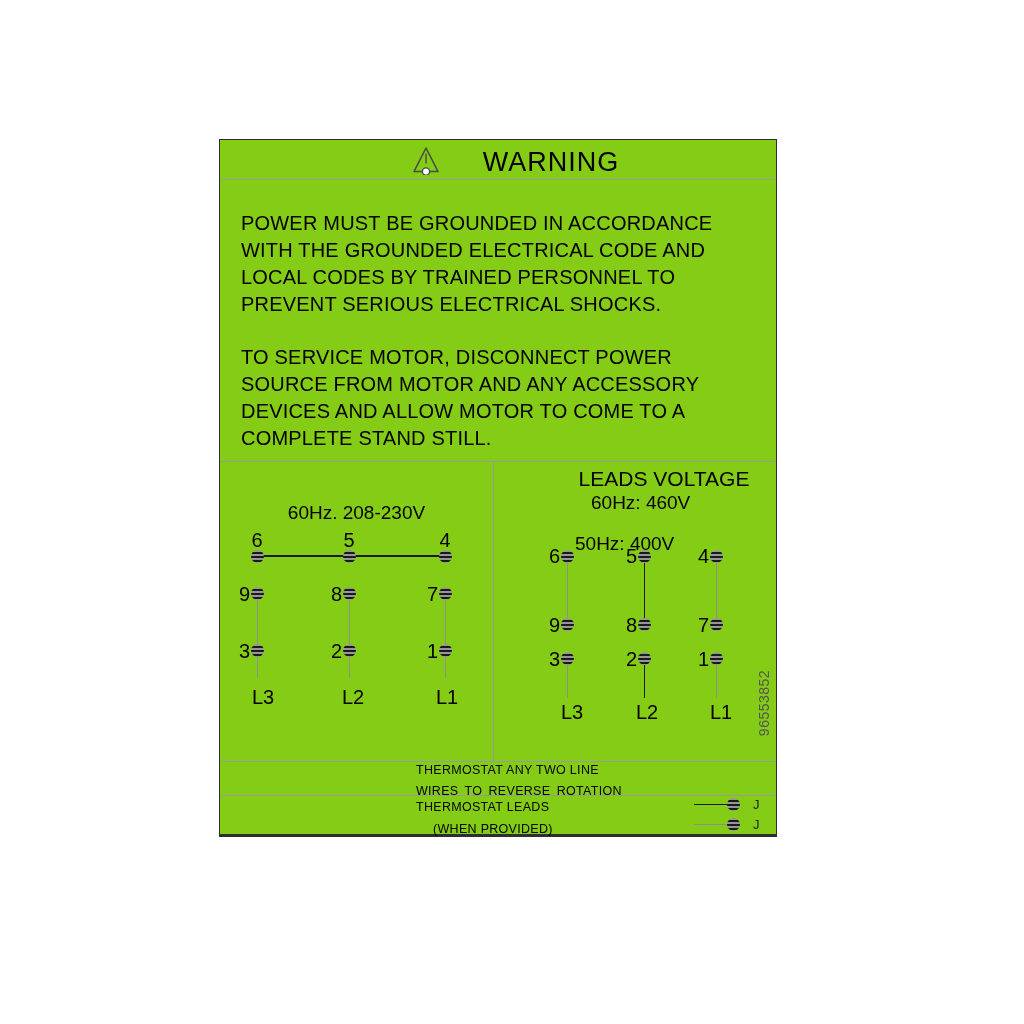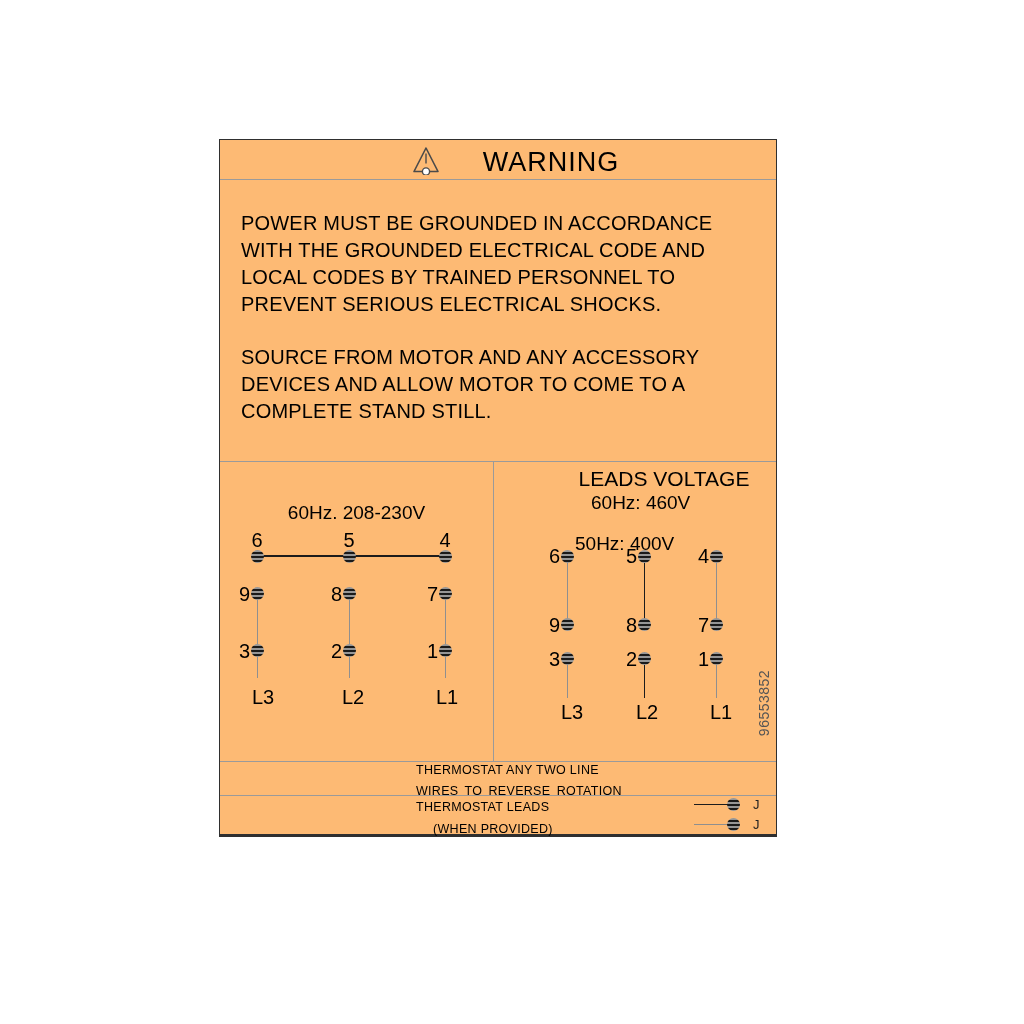--- a/index.html
+++ b/index.html
@@ -1,18 +1,18 @@
 <!DOCTYPE html>
 <html><head>
 <meta charset="utf-8">
 <style>
   html,body{margin:0;padding:0;background:#ffffff;}
   .page{position:relative;width:1024px;height:1024px;background:#ffffff;overflow:hidden;
         font-family:"Liberation Sans","DejaVu Sans",sans-serif;color:#0a0a0a;}
-  .label{position:absolute;left:219px;top:139px;width:558px;height:698px;background:#fdba74;
+  .label{position:absolute;left:219px;top:139px;width:558px;height:698px;background:#84cc16;
          border:1.5px solid #2f2f2f;border-bottom-width:3px;box-sizing:border-box;}
   .hdiv{position:absolute;left:0;right:0;height:1px;background:#9a9a9a;}
   .vdiv{position:absolute;width:1px;background:#9a9a9a;}
   .warn-title{position:absolute;left:231px;top:7px;width:200px;text-align:center;
               font-size:27px;letter-spacing:1px;color:#000;}
   .tri{position:absolute;left:191px;top:5px;}
   .body-text{position:absolute;left:21px;top:70px;width:520px;font-size:20px;line-height:27px;
              letter-spacing:0.2px;color:#000;}
   .para2{margin-top:26px;}
   .sec-title{position:absolute;font-size:21px;color:#000;}
@@ -49,20 +49,21 @@
     <div class="hdiv" style="top:39px;"></div>
 
     <div class="body-text">
       <div>
         <div>POWER MUST BE GROUNDED IN ACCORDANCE</div>
         <div>WITH THE GROUNDED ELECTRICAL CODE AND</div>
         <div>LOCAL CODES BY TRAINED PERSONNEL TO</div>
         <div>PREVENT SERIOUS ELECTRICAL SHOCKS.</div>
       </div>
       <div class="para2">
+        <div>TO SERVICE MOTOR, DISCONNECT POWER</div>
         <div>SOURCE FROM MOTOR AND ANY ACCESSORY</div>
         <div>DEVICES AND ALLOW MOTOR TO COME TO A</div>
         <div>COMPLETE STAND STILL.</div>
       </div>
     </div>
 
     <div class="hdiv" style="top:321px;"></div>
     <div class="vdiv" style="left:273px;top:321px;height:300px;"></div>
 
     <div class="sec-sub" style="left:0;top:362px;width:273px;text-align:center;">60Hz. 208-230V</div>

